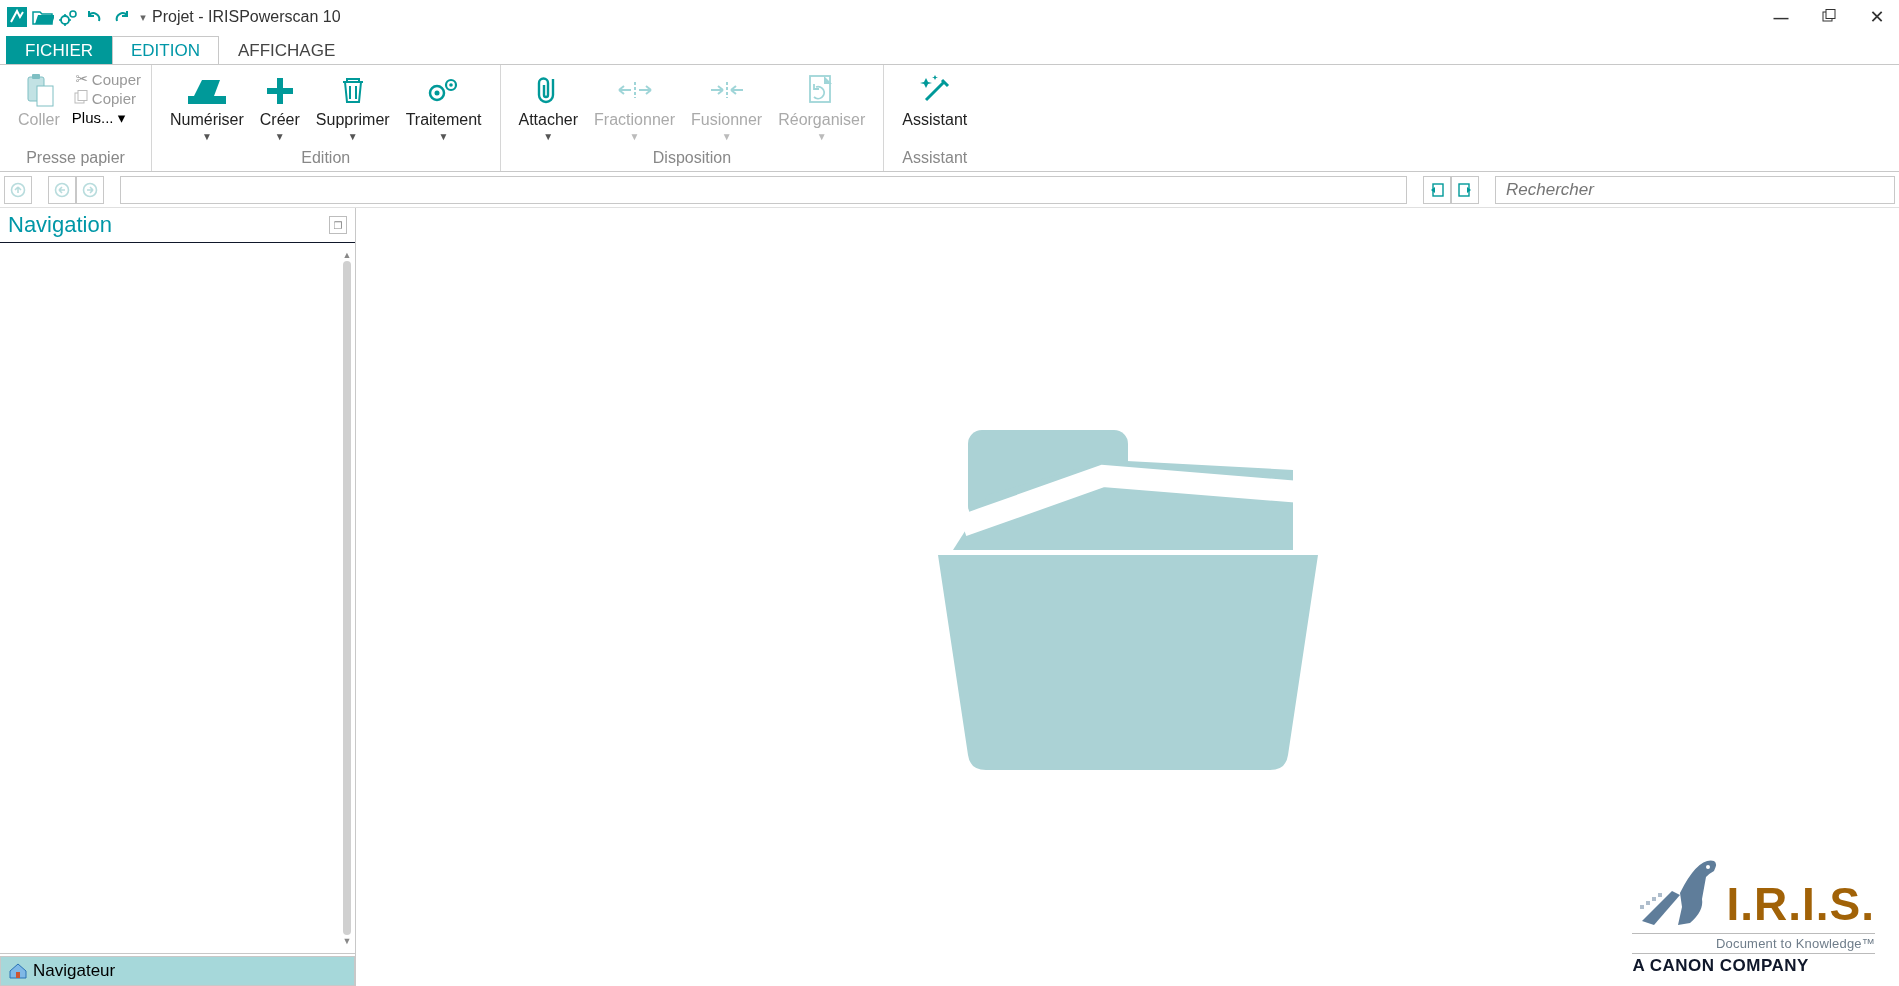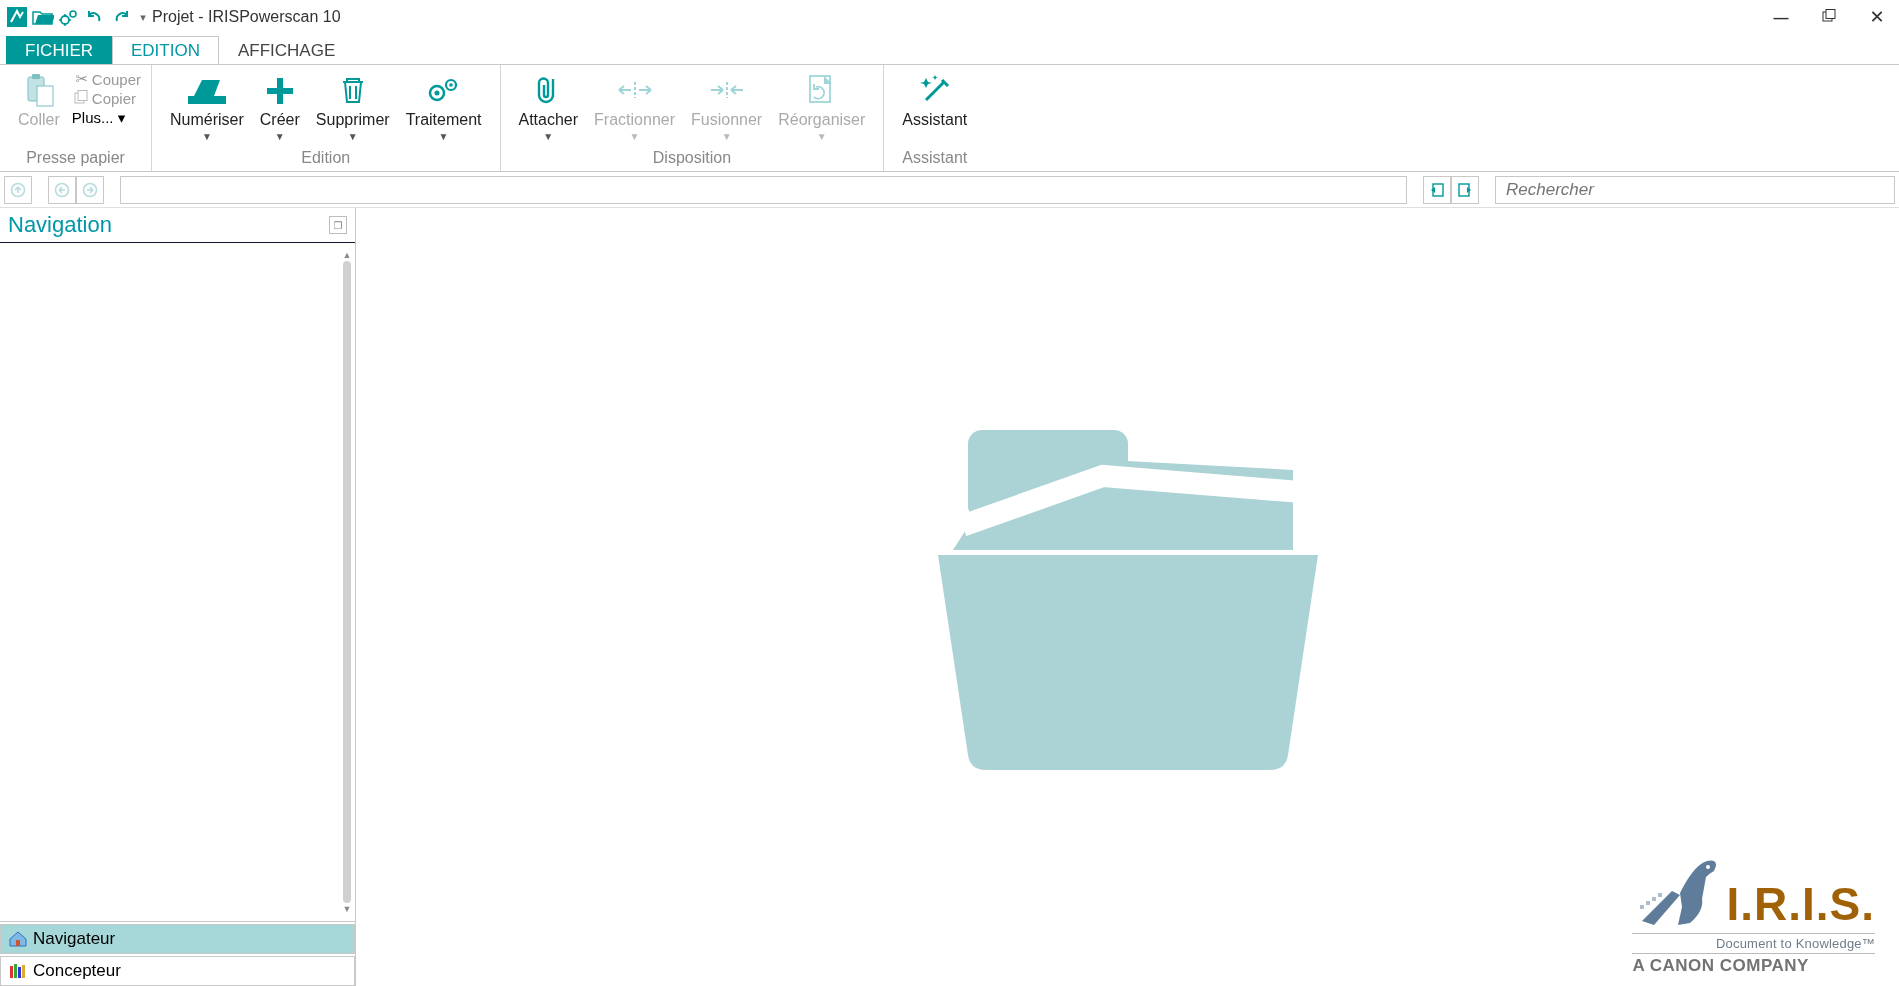--- a/index.html
+++ b/index.html
@@ -53,21 +53,21 @@
   .tree .scrollbar { position:absolute; right:2px; top:6px; width:12px; height:calc(100% - 12px); }
   .tree .scrollbar .sbtn { width:12px; height:12px; display:flex; align-items:center; justify-content:center; color:#888; font-size:9px;}
   .tree .scrollbar .strack { width:8px; margin:0 2px; height:calc(100% - 24px); background:#d0d0d0; border-radius:4px; }
   .tabs-bottom .tab-b { height: 30px; display: flex; align-items: center; padding: 0 6px; border: 1px solid #c8c8c8; margin-top: 2px; font-size: 17px; }
   .tabs-bottom .tab-b.active-b { background: #a6d8da; }
   .tabs-bottom .tab-b .ticon { width: 22px; height: 20px; margin-right: 4px; display:flex; align-items:center; justify-content:center;}
   .content { flex: 1; position: relative; display:flex; align-items:center; justify-content:center; }
   .content .brand { position: absolute; right: 24px; bottom: 10px; text-align: left; }
   .brand .iris-row { display:flex; align-items:flex-end; height:80px; }
   .brand .tagline { font-size: 13px; color: #6f7d8a; border-top:1px solid #bbb; border-bottom:1px solid #bbb; padding:2px 0; margin-top:2px; letter-spacing:0.2px;text-align:right; }
-  .brand .sublabel { font-size: 17px; color: #737373; font-weight:600; letter-spacing:0.5px; margin-top:2px;}
+  .brand .sublabel { font-size: 17px; color: #0f172a; font-weight:600; letter-spacing:0.5px; margin-top:2px;}
 
   button, input { font: inherit; }
 </style>
 </head>
 <body>
 
 <div class="titlebar">
   <div class="qat">
     <div class="qbtn">
       <svg width="20" height="20">
@@ -333,31 +333,20 @@
     </div>
     <div class="tabs-bottom">
       <div class="tab-b active-b">
         <span class="ticon">
           <svg width="20" height="18">
               <path d="M2 9 L10 2 L18 9 v7 h-16 z" fill="#7fb8e6" stroke="#2a72b5"></path>
               <rect x="8" y="10" width="4" height="6" fill="#c53"></rect>
             </svg>
         </span>
         <span>Navigateur</span>
-      </div>
-      <div class="tab-b">
-        <span class="ticon">
-          <svg width="20" height="18">
-              <rect x="2" y="4" width="3" height="12" fill="#d33"></rect>
-              <rect x="6" y="2" width="3" height="14" fill="#3a3"></rect>
-              <rect x="10" y="5" width="3" height="11" fill="#33d"></rect>
-              <rect x="14" y="3" width="3" height="13" fill="#da3"></rect>
-            </svg>
-        </span>
-        <span>Concepteur</span>
       </div>
     </div>
   </div>
 
   <div class="content">
     <div>
       <svg width="460" height="370" viewBox="0 0 460 370">
         <rect x="70" y="20" width="160" height="90" rx="14" fill="#abd2d5"></rect>
         <path d="M90 85 L210 50 L395 60 L395 140 L55 140 Z" fill="#abd2d5"></path>
         <path d="M75 112 L205 66 L402 82" fill="none" stroke="#fff" stroke-width="22" stroke-linecap="square"></path>

